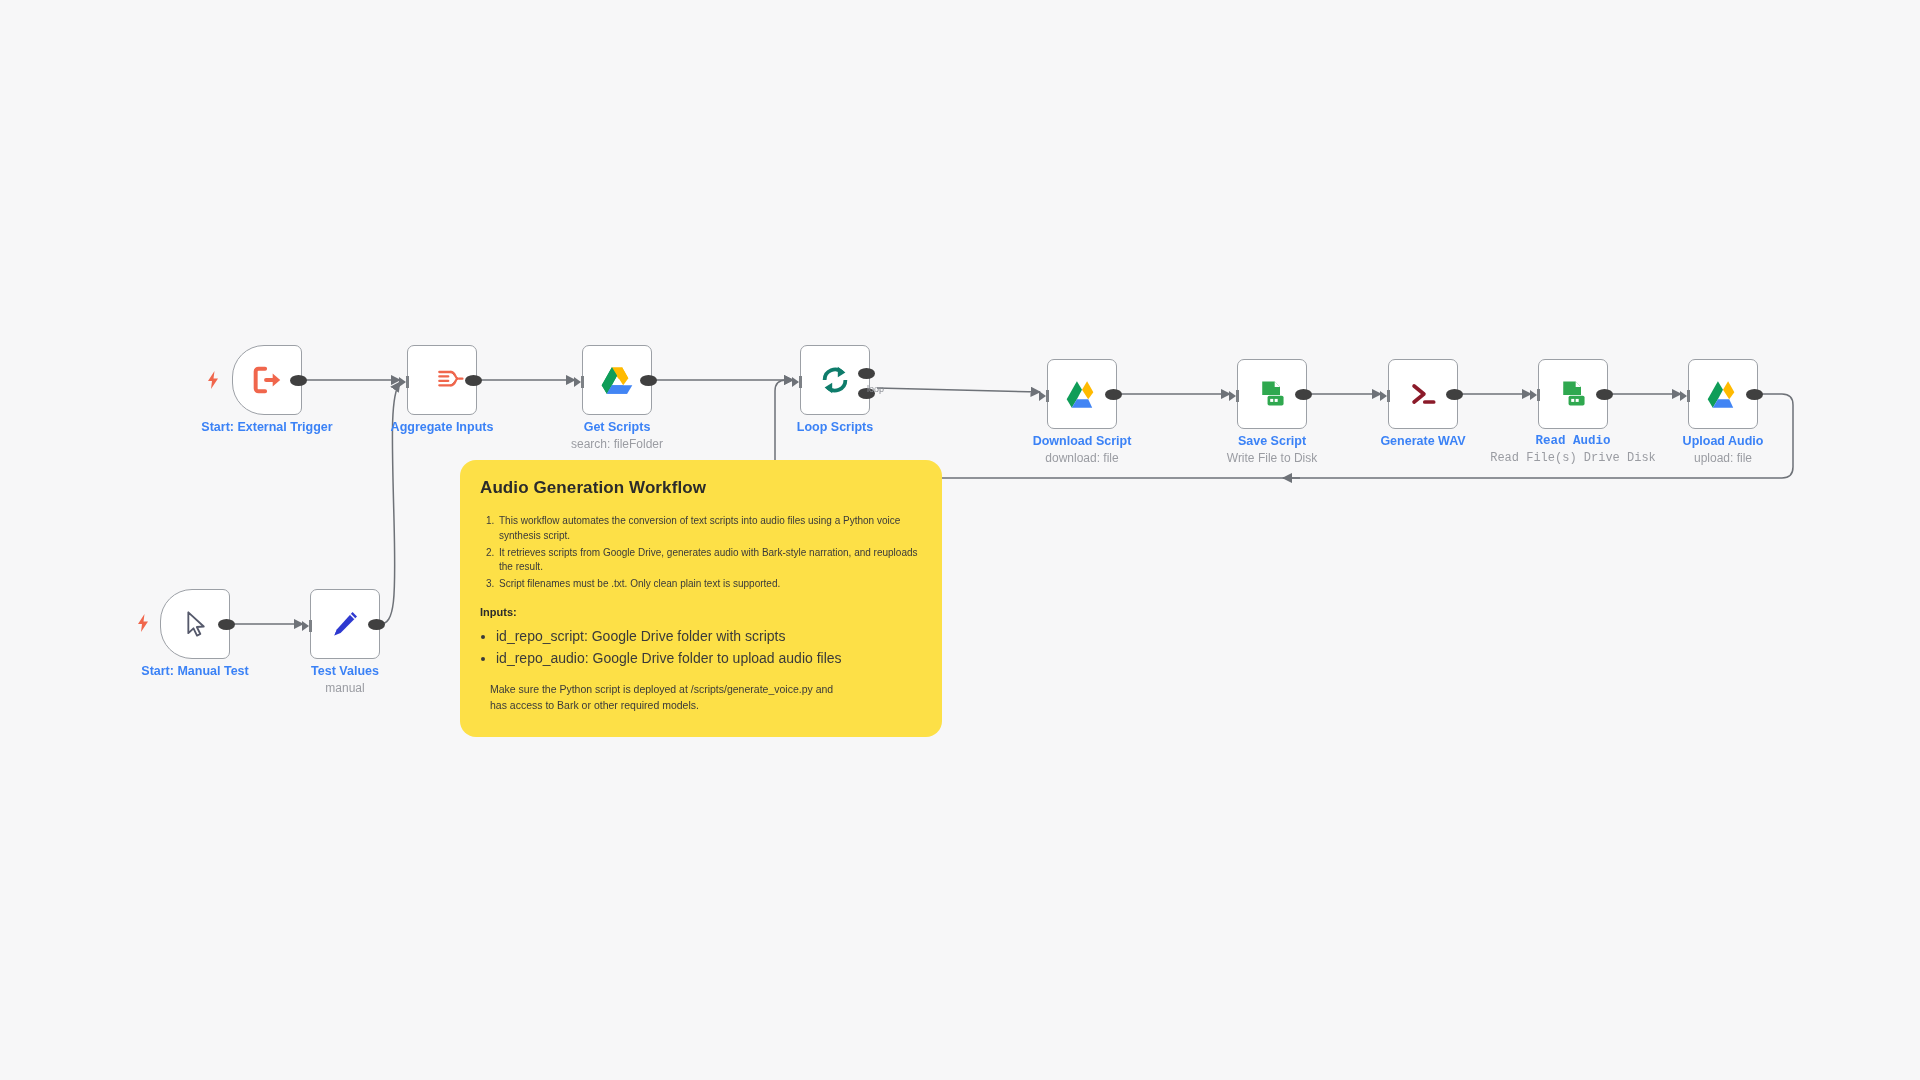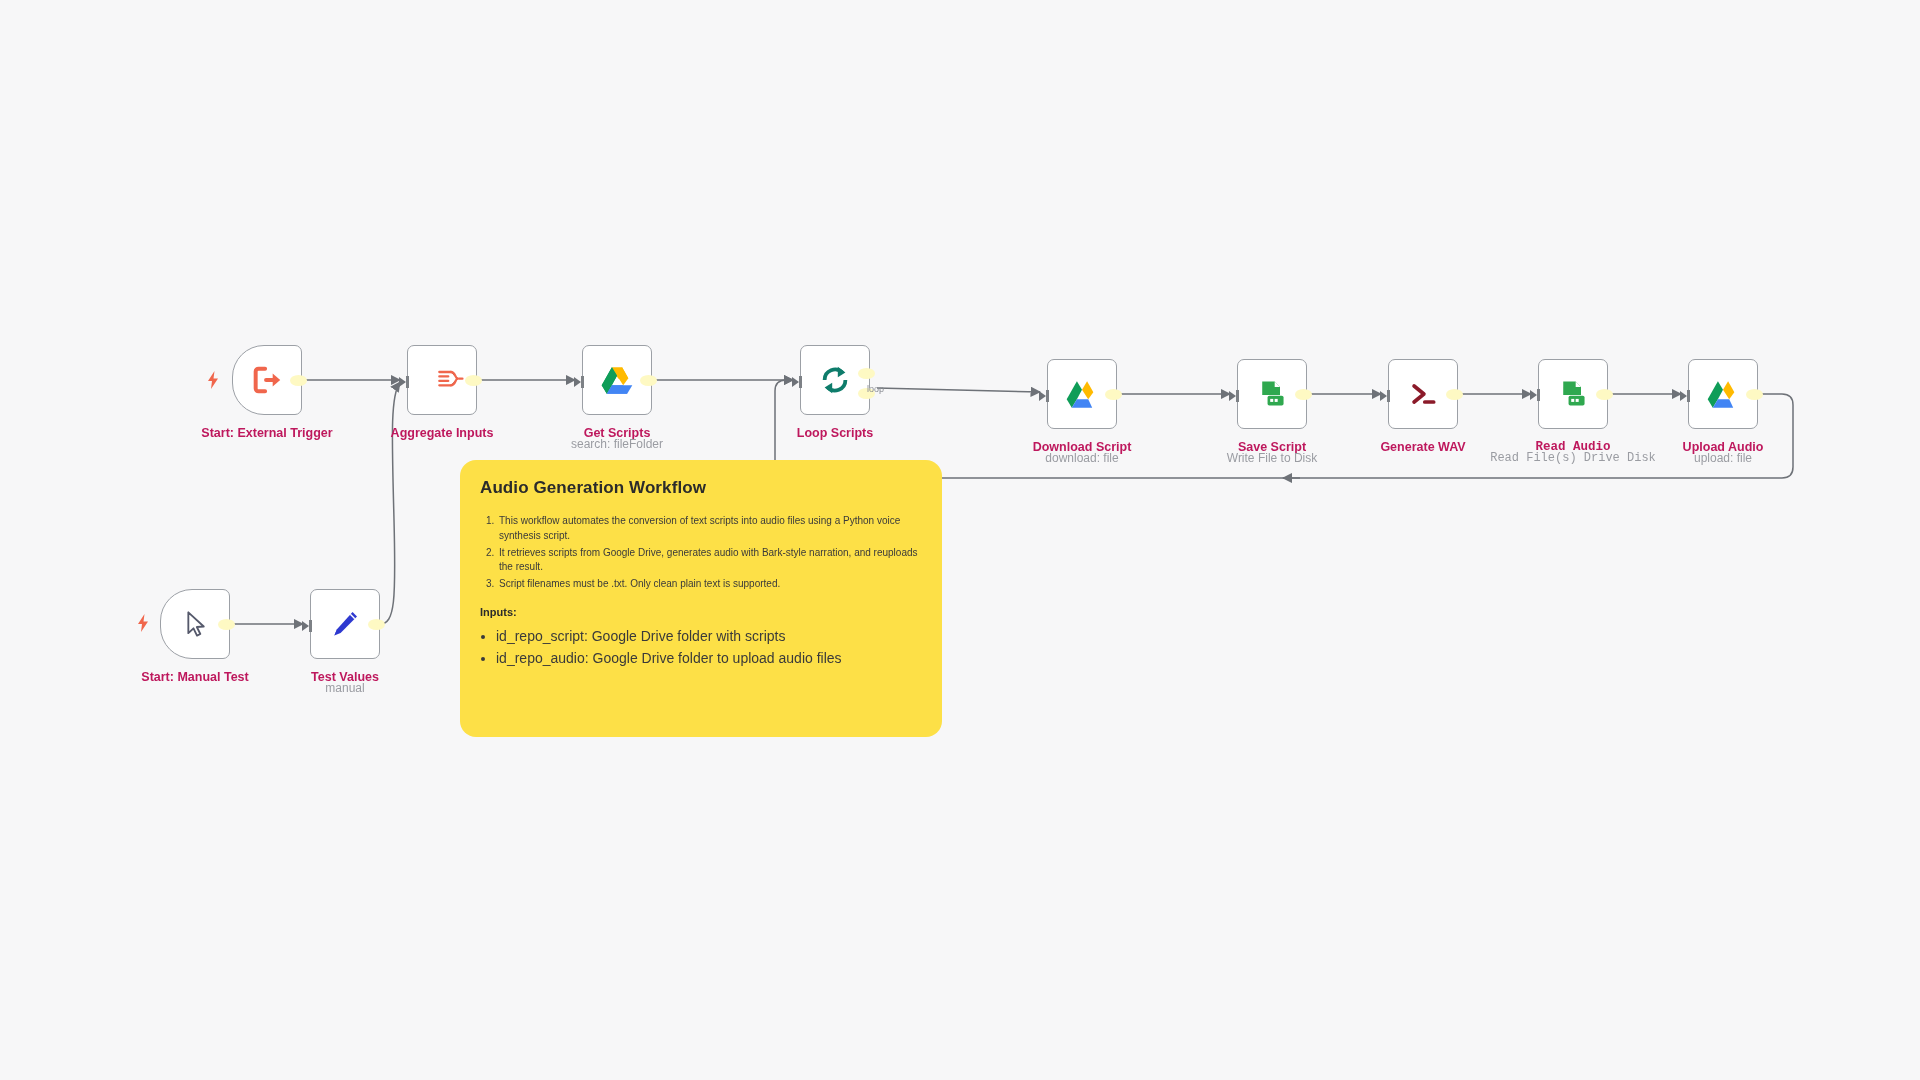--- a/index.html
+++ b/index.html
@@ -100,42 +100,41 @@
   .node-icon svg { display: block; }
 
   .node-label {
     position: absolute;
     top: 74px;
     left: 50%;
     transform: translateX(-50%);
     white-space: nowrap;
     font-size: 12.5px;
     font-weight: bold;
-    color: #be185d;
+    color: #3b82f6;
     text-align: left;
-    margin-top: 6px;
   }
   .node-sub {
     position: absolute;
     top: 91px;
     left: 50%;
     transform: translateX(-50%);
     white-space: nowrap;
     font-size: 12px;
     color: #9A9CA2;
     text-align: center;
   }
 
   
   .port {
     position: absolute;
     width: 17px;
     height: 11px;
     border-radius: 50%;
-    background: #fef9c3;
+    background: #404040;
   }
   .port.out-r { right: -6px; top: 50%; margin-top: -5.5px; }
   .port.out-r.two-a { top: 22px; margin-top: 0; }
   .port.out-r.two-b { top: 42px; margin-top: 0; }
 
   .port-label {
     position: absolute;
     left: 9px;
     top: -4px;
     font-size: 9px;
@@ -208,20 +207,21 @@
     <ol>
       <li>This workflow automates the conversion of text scripts into audio files using a Python voice synthesis script.</li>
       <li>It retrieves scripts from Google Drive, generates audio with Bark-style narration, and reuploads the result.</li>
       <li>Script filenames must be .txt. Only clean plain text is supported.</li>
     </ol>
     <div class="sticky-sub">Inputs:</div>
     <ul>
       <li>id_repo_script: Google Drive folder with scripts</li>
       <li>id_repo_audio: Google Drive folder to upload audio files</li>
     </ul>
+    <div class="sticky-foot">Make sure the Python script is deployed at /scripts/generate_voice.py and has access to Bark or other required models.</div>
   </div>
 
   <div class="bolt" style="left:206px; top:371px;">
     <svg viewBox="0 0 14 18" width="14" height="18">
         <path d="M8.5 0 L2 10 H6 L5 18 L12 7.5 H7.5 Z" fill="#F0664C"></path>
       </svg>
   </div>
   <div class="node trigger" style="left:232px; top:345px;">
     <span class="node-icon">
       <svg viewBox="0 0 36 36" width="34" height="34">

